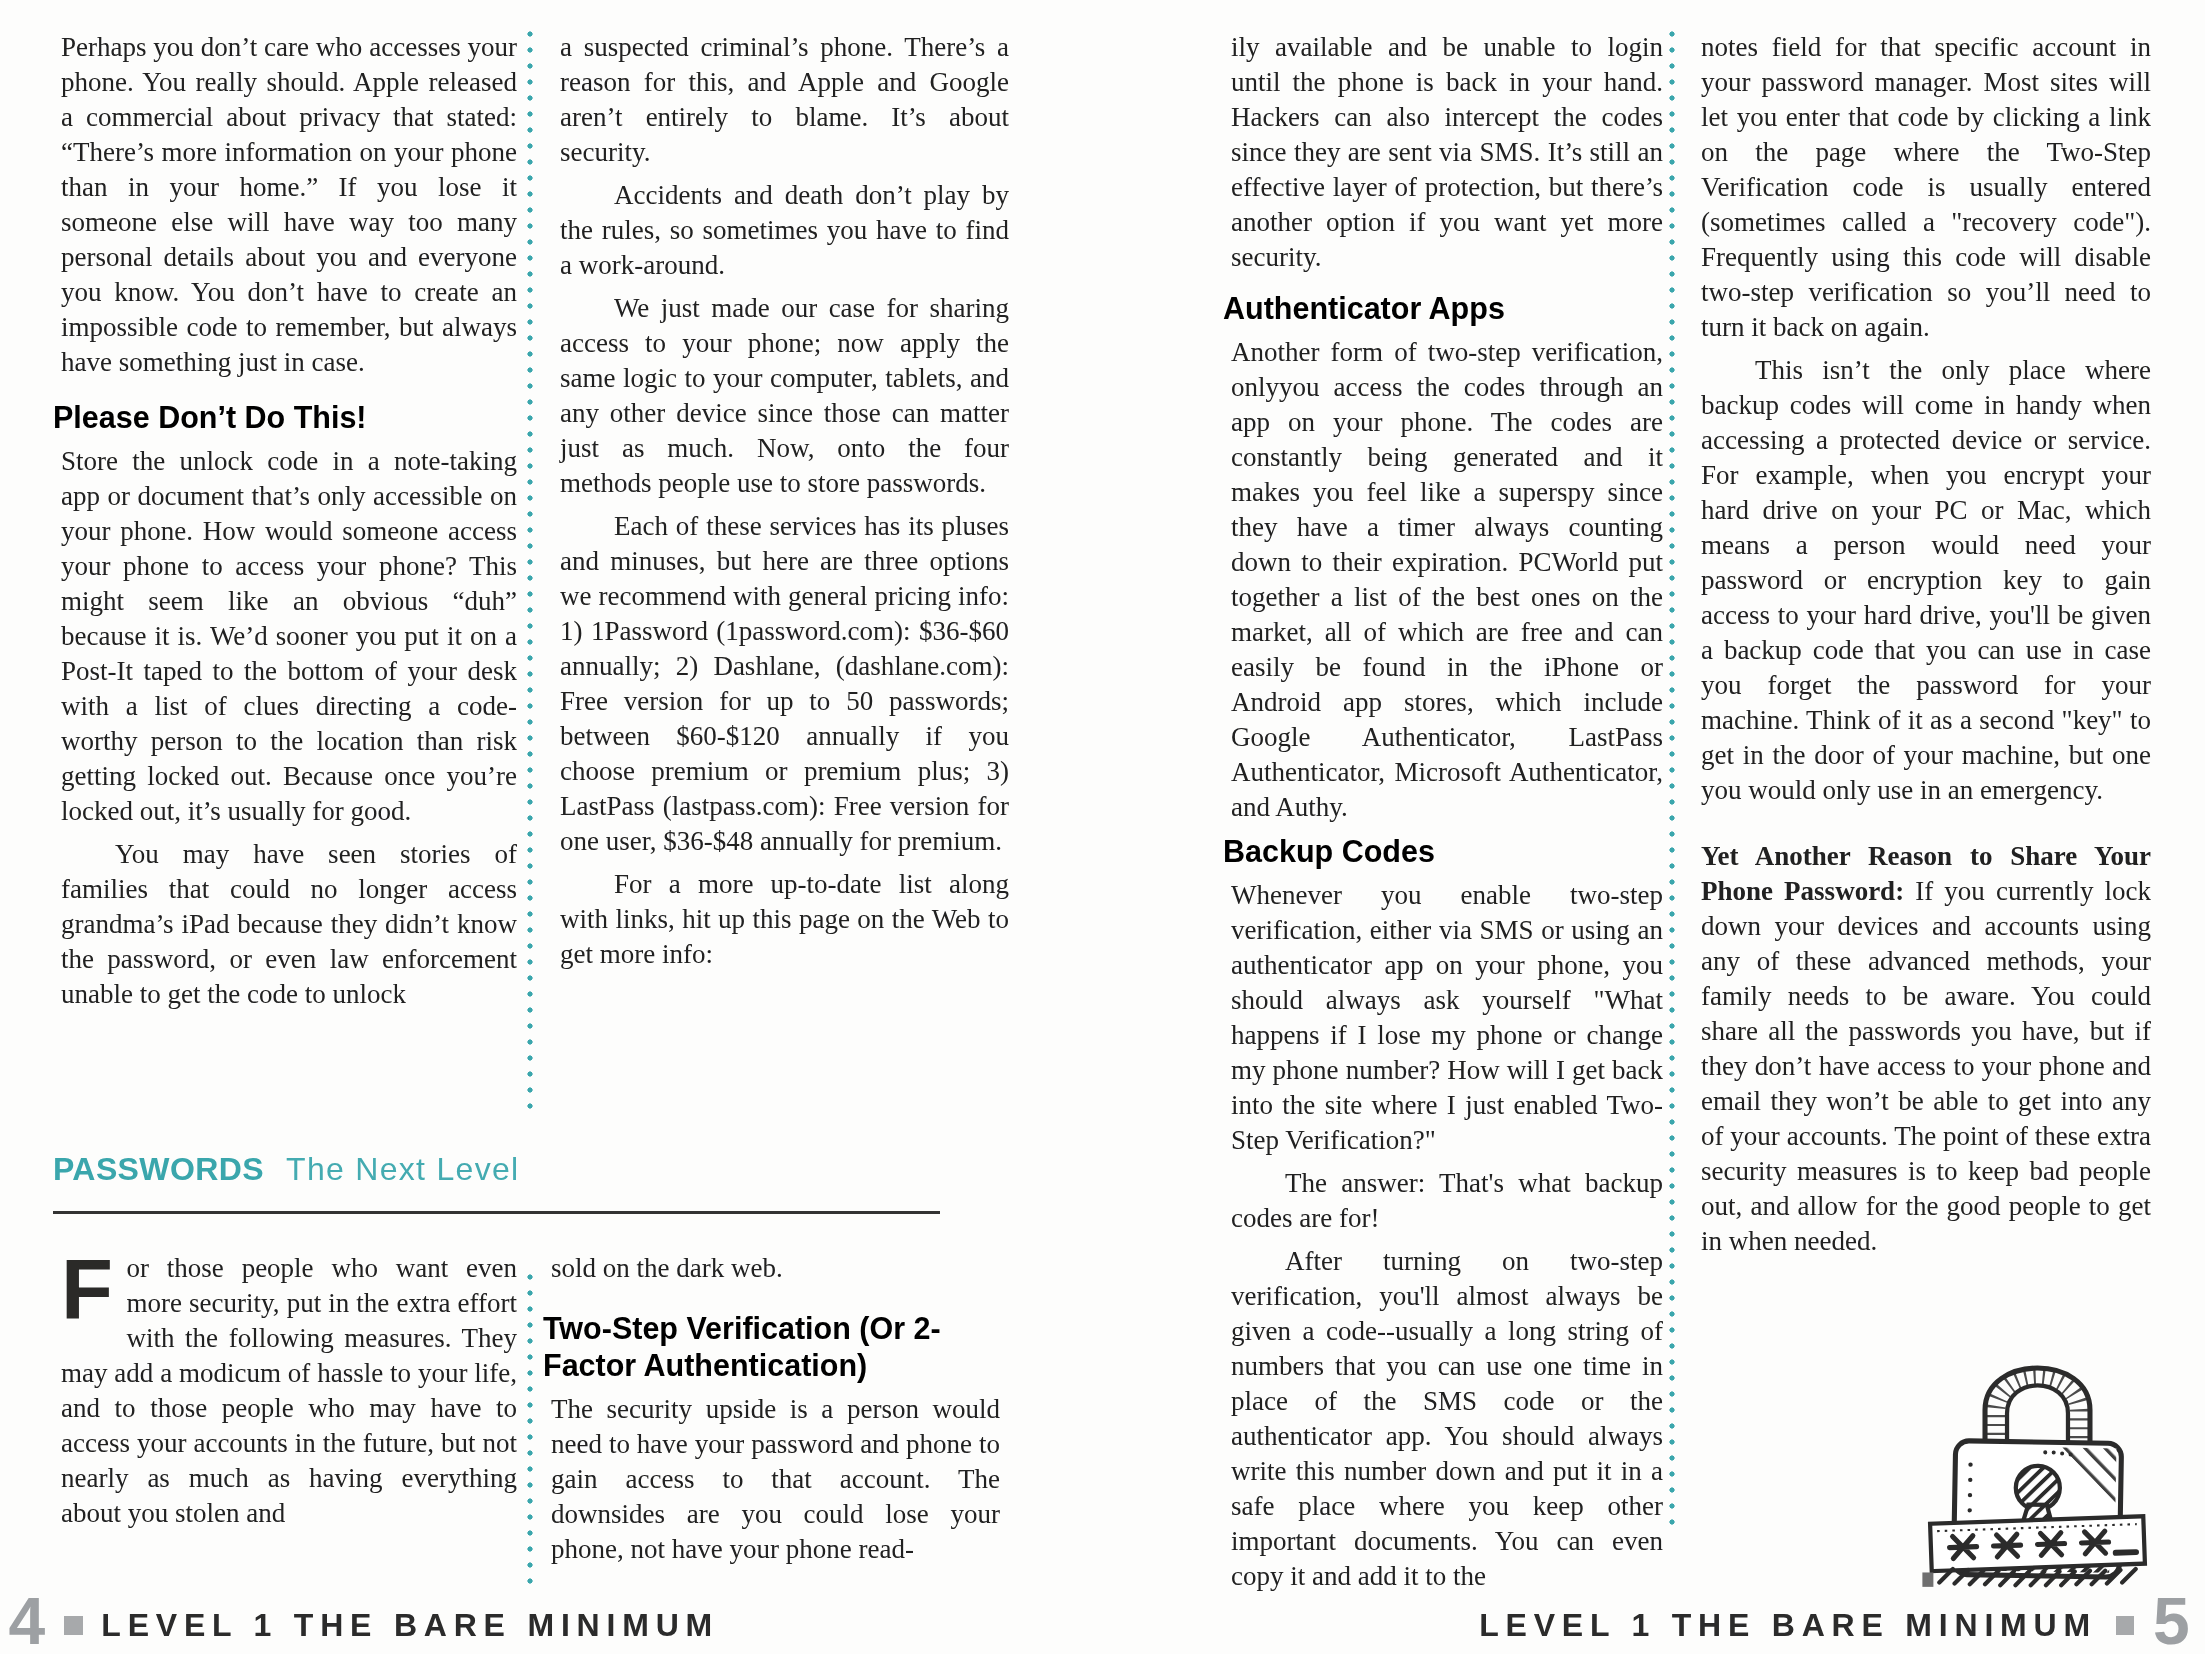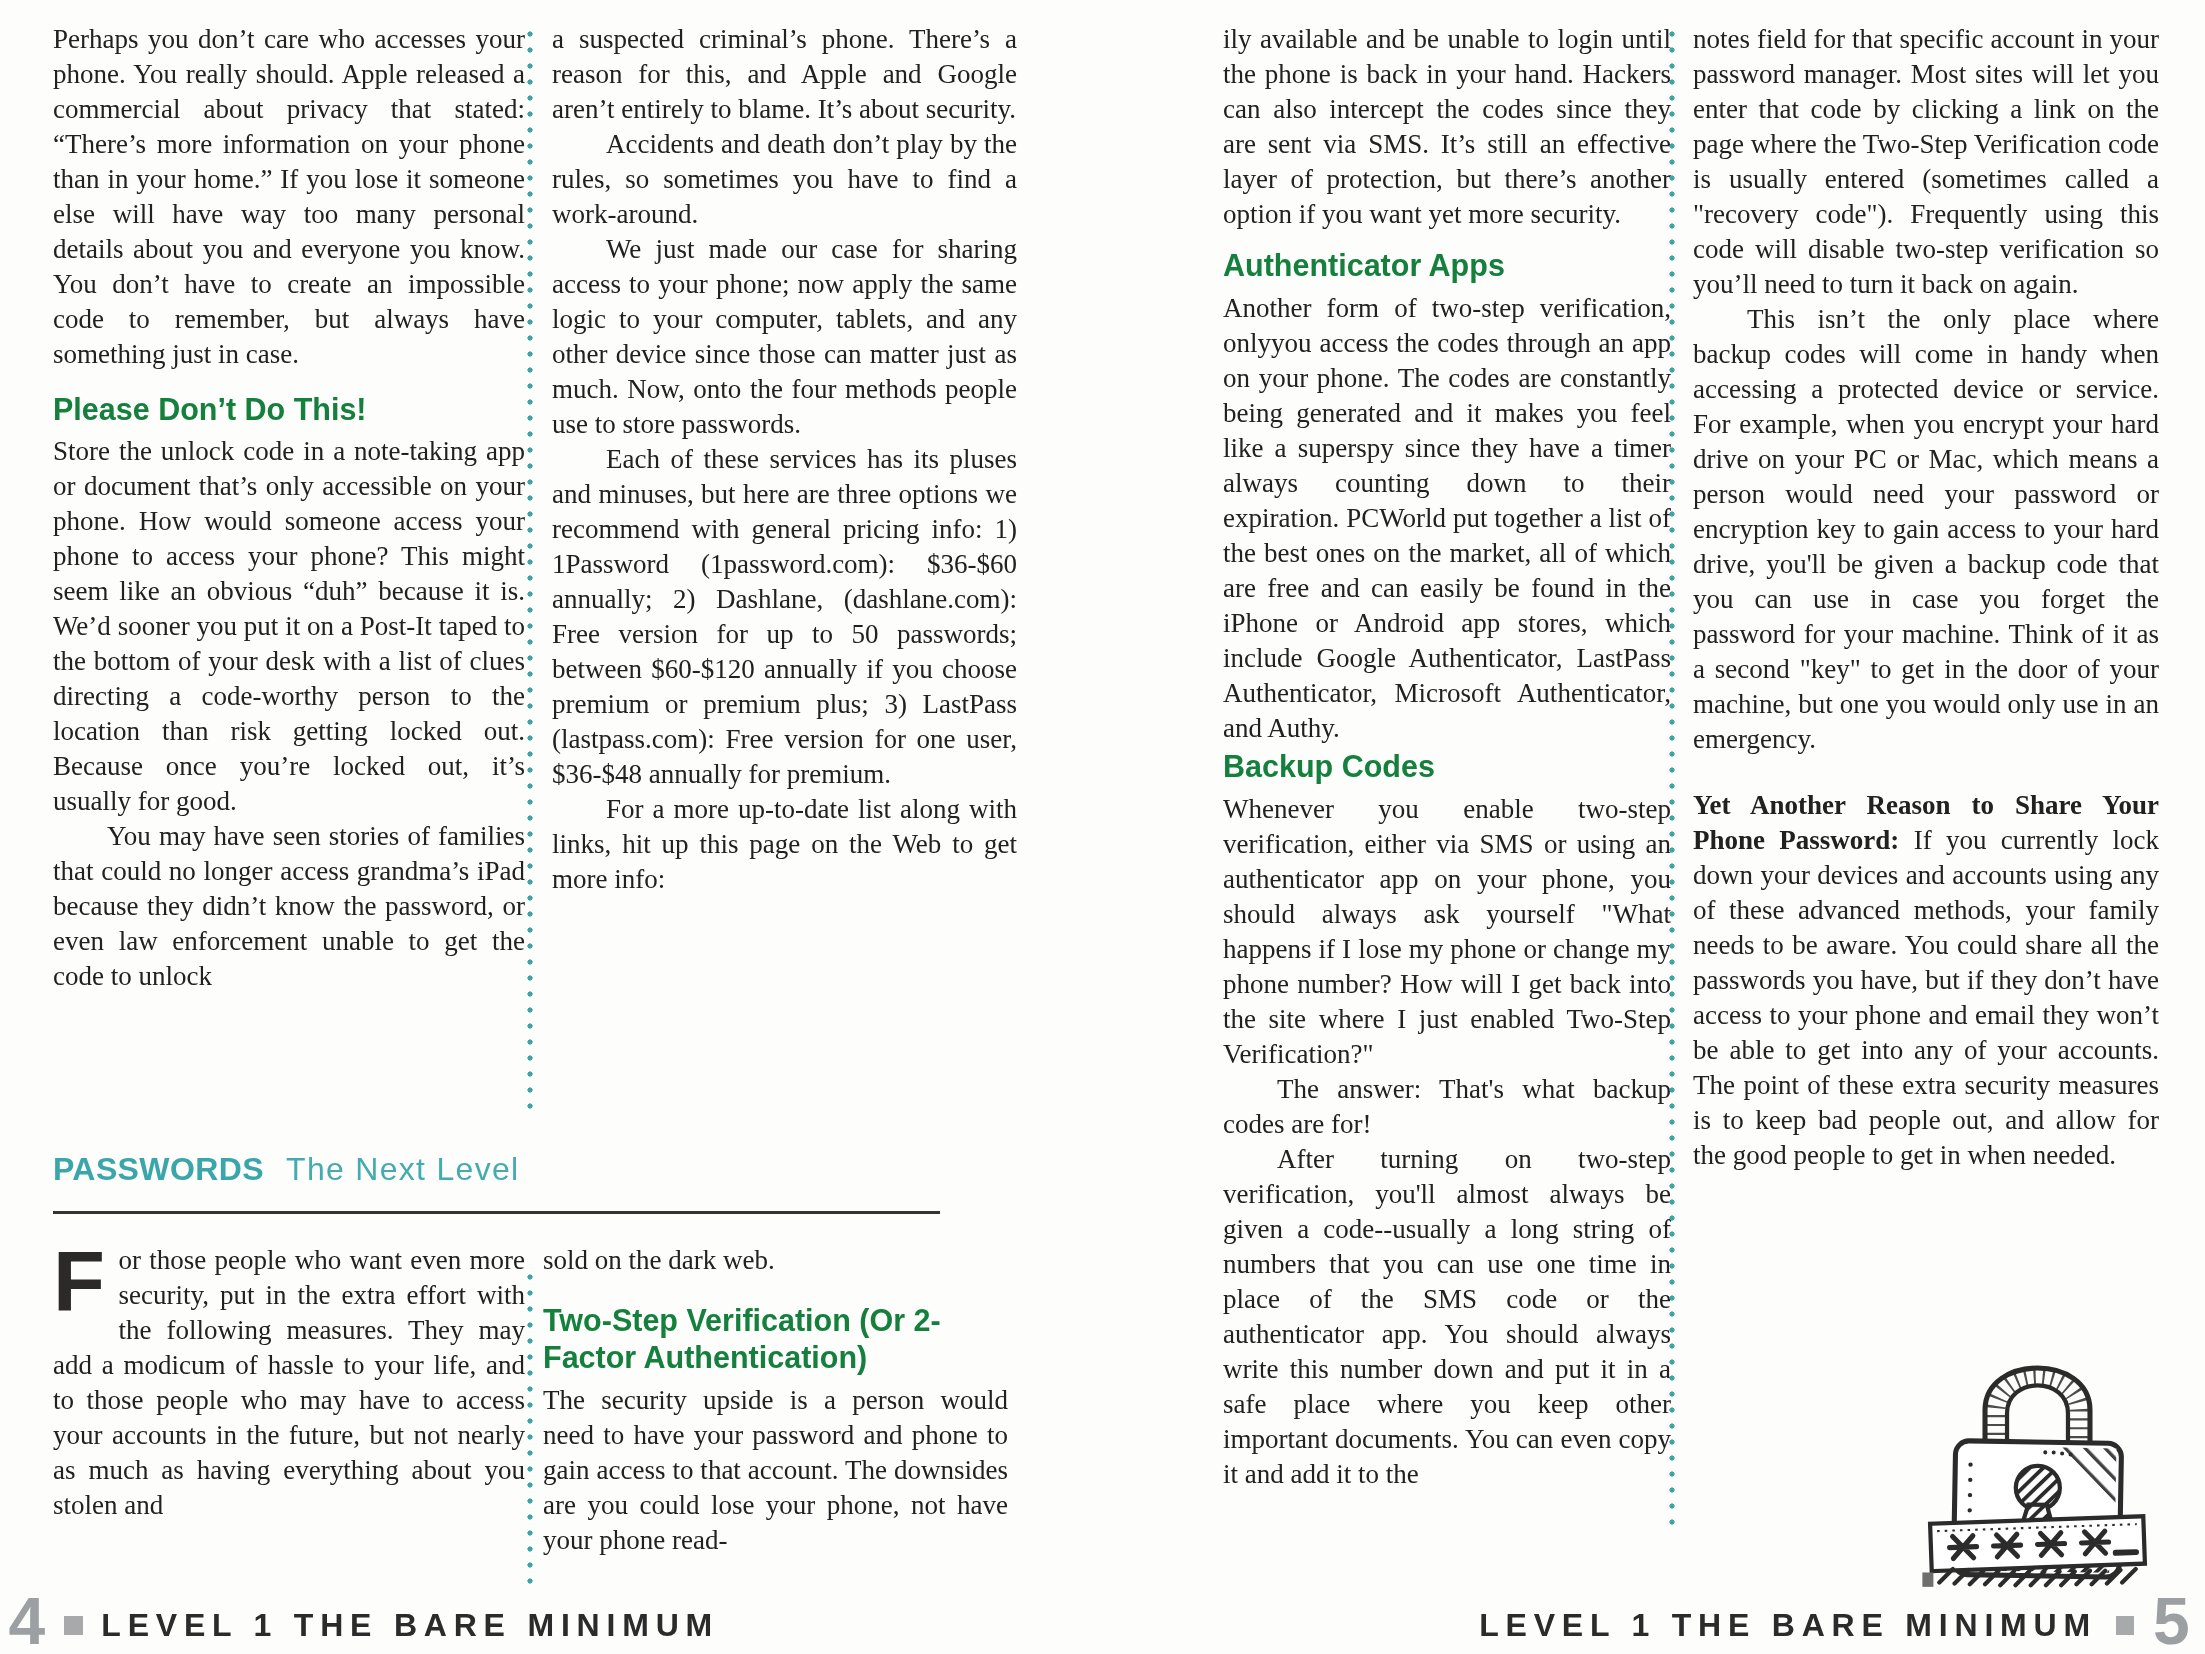--- a/index.html
+++ b/index.html
@@ -2,26 +2,26 @@
 <html style="font-size:13.6px"><head>
 <meta charset="utf-8">
 <style>
   html,body{margin:0;padding:0;}
   body{
     width:2205px;height:1655px;position:relative;overflow:hidden;
     background:#fdfdfc;color:#212121;
     font-family:"Liberation Serif", serif;
   }
   .col{position:absolute;text-align:justify;font-size:27px;line-height:35px;}
-  .col p{margin:0;}
+  .col p{margin:8px;}
   .col p.ind{text-indent:54px;}
   .col p.gap{margin-top:30.5px;}
   .sans-h{
     font-family:"Liberation Sans", sans-serif;font-weight:700;
-    font-size:30.5px;line-height:37px;color:#15803d;text-align:left;
+    font-size:30.5px;line-height:37px;color:#000000;text-align:left;
     margin:18.7px 0 6.8px 0;
   }
   .url-line{display:block;font-weight:700;}
   .vdots{
     position:absolute;width:6px;
     background-image:radial-gradient(circle at 3px 3px,#3aa6ac 2.3px,rgba(255,255,255,0) 2.9px);
     background-size:6px 16px;background-repeat:repeat-y;
   }
   .sec-title{
     position:absolute;left:53px;top:1145px;white-space:nowrap;

